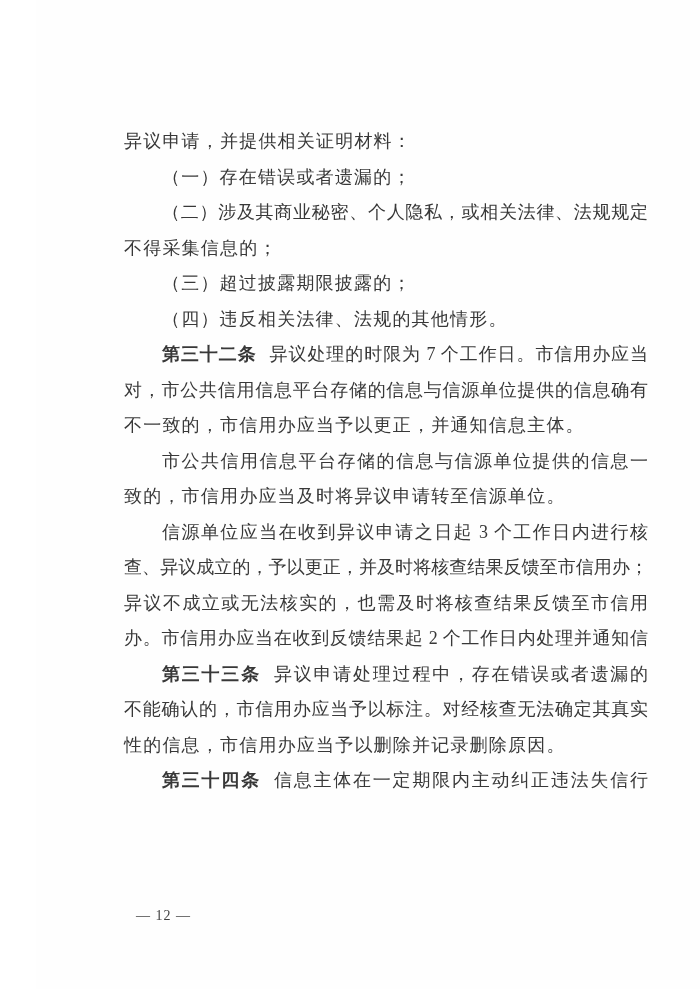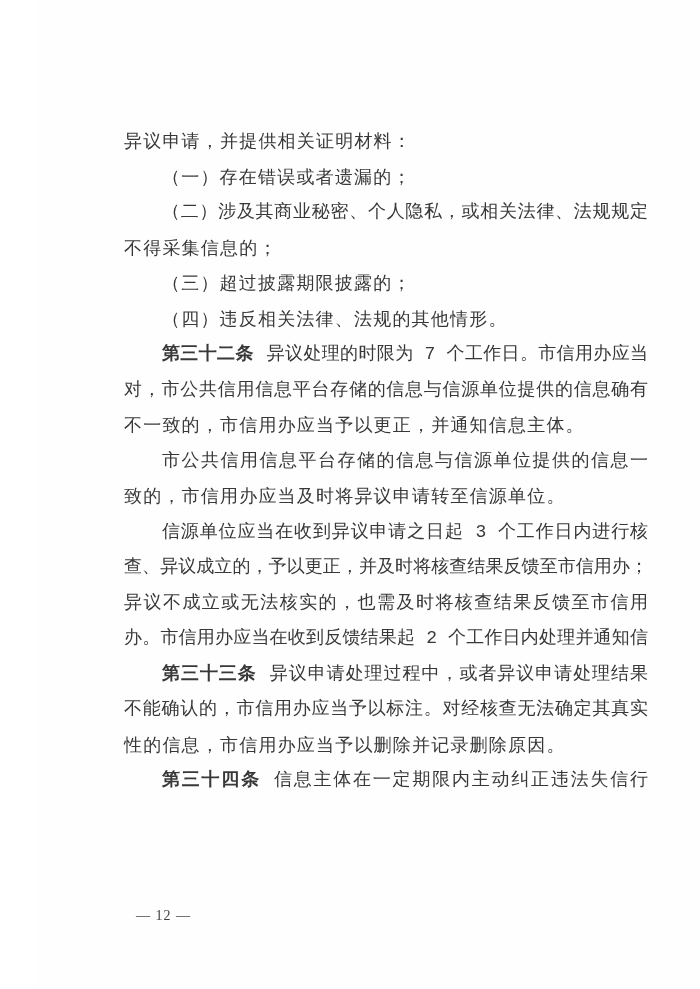--- a/index.html
+++ b/index.html
@@ -30,21 +30,20 @@
     white-space: nowrap;
     text-align: left;
   }
   .line:not(.full) {
     letter-spacing: 1.2px;
   }
   .line.full {
     white-space: normal;
     text-align: justify;
     text-align-last: justify;
-    font-family: Liberation Mono, monospace;
   }
   .line.indent {
     padding-left: 38px;
   }
   .art {
     font-weight: 700;
     margin-right: 13px;
   }
   #footer {
     position: absolute;
@@ -70,21 +69,21 @@
     <div class="line indent"><span>（四）违反相关法律、法规的其他情形。</span></div>
     <div class="line indent full"><b class="art">第三十二条</b><span>异议处理的时限为 7 个工作日。市信用办应当</span></div>
     <div class="line full"><span>对，市公共信用信息平台存储的信息与信源单位提供的信息确有</span></div>
     <div class="line"><span>不一致的，市信用办应当予以更正，并通知信息主体。</span></div>
     <div class="line indent full"><span>市公共信用信息平台存储的信息与信源单位提供的信息一</span></div>
     <div class="line"><span>致的，市信用办应当及时将异议申请转至信源单位。</span></div>
     <div class="line indent full"><span>信源单位应当在收到异议申请之日起 3 个工作日内进行核</span></div>
     <div class="line full"><span>查、异议成立的，予以更正，并及时将核查结果反馈至市信用办；</span></div>
     <div class="line full"><span>异议不成立或无法核实的，也需及时将核查结果反馈至市信用</span></div>
     <div class="line full"><span>办。市信用办应当在收到反馈结果起 2 个工作日内处理并通知信</span></div>
-    <div class="line indent full"><b class="art">第三十三条</b><span>异议申请处理过程中，或者异议申请处理结果</span></div>
+    <div class="line indent full"><b class="art">第三十三条</b><span>异议申请处理过程中，存在错误或者遗漏的</span></div>
     <div class="line full"><span>不能确认的，市信用办应当予以标注。对经核查无法确定其真实</span></div>
     <div class="line"><span>性的信息，市信用办应当予以删除并记录删除原因。</span></div>
     <div class="line indent full"><b class="art">第三十四条</b><span>信息主体在一定期限内主动纠正违法失信行</span></div>
 
   </div>
 
   <div id="footer">— 12 —</div>
 </div>
 
 </body></html>

